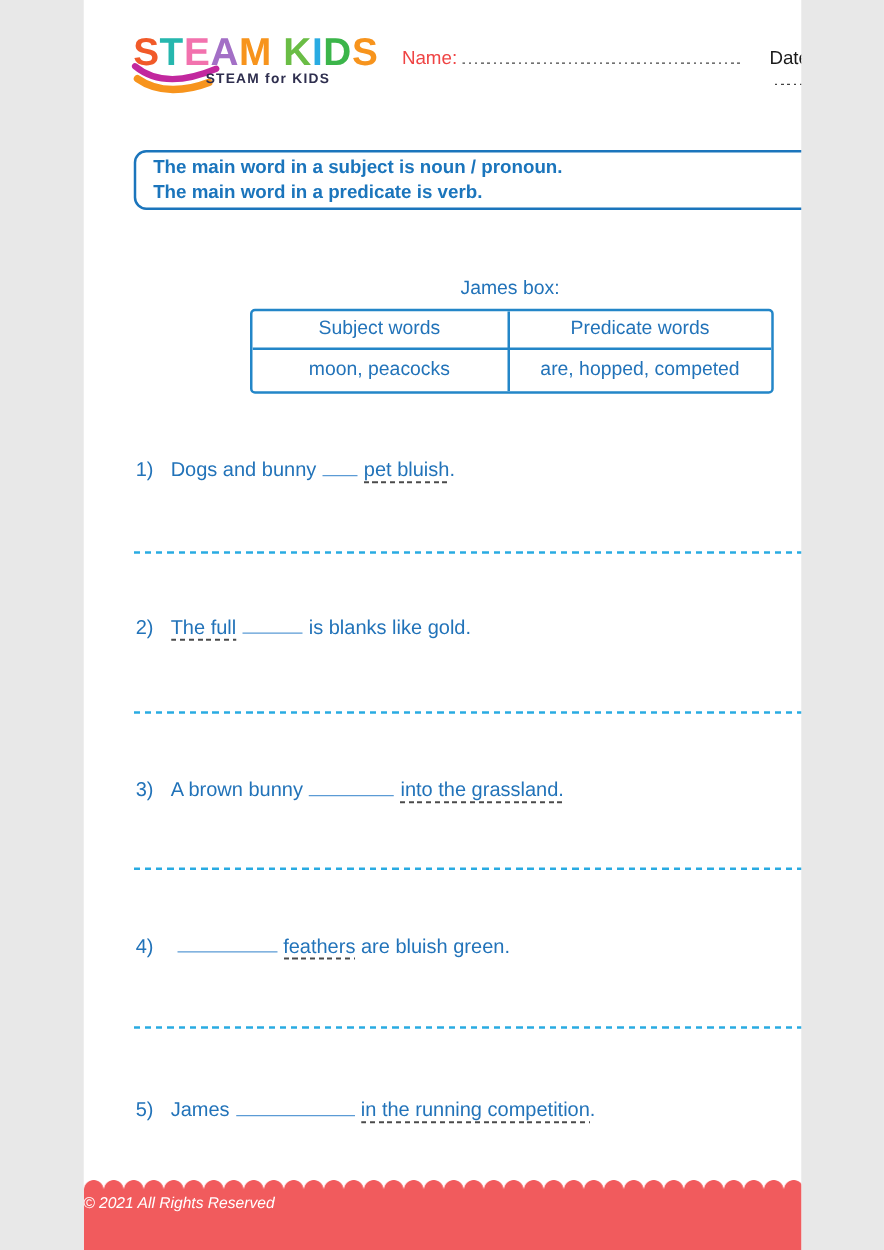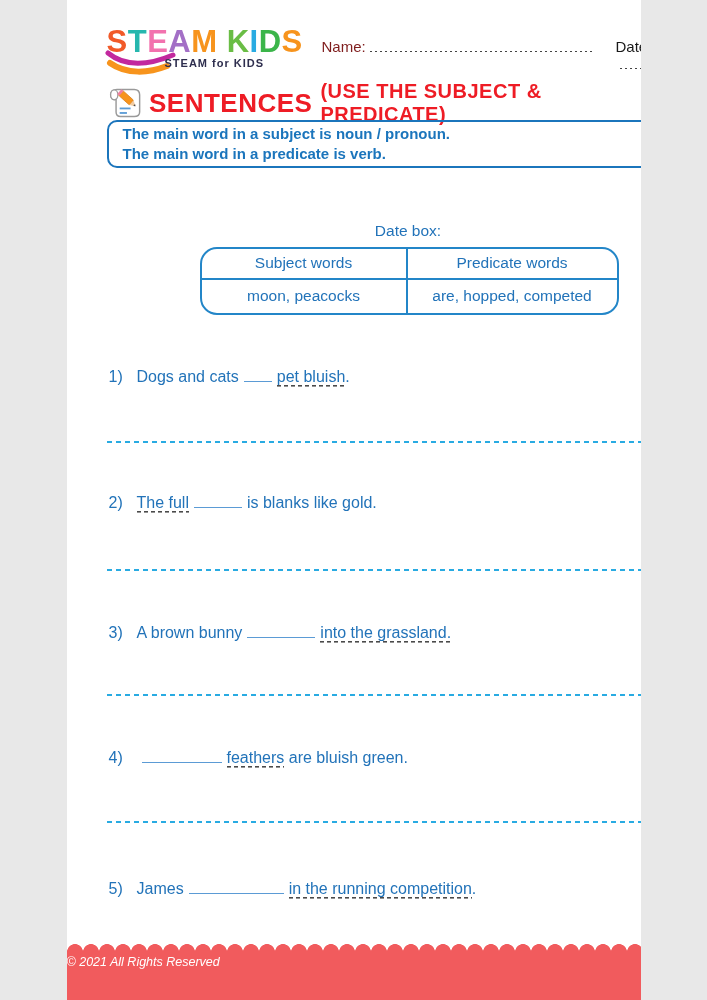--- a/index.html
+++ b/index.html
@@ -11,21 +11,21 @@
   
   .logo-letters{
     position:absolute;left:40px;top:26px;
     font-size:31px;font-weight:800;letter-spacing:0.5px;line-height:1;
   }
   .logo-swoosh{position:absolute;left:38px;top:50px;}
   .logo-tagline{
     position:absolute;left:98px;top:57px;
     font-size:11px;font-weight:bold;color:#2e2e4e;letter-spacing:1px;
   }
-  .name-field{position:absolute;left:255px;top:38px;font-size:15px;color:#7f1d1d;}
+  .name-field{position:absolute;left:255px;top:38px;font-size:15px;color:#ef4444;}
   .date-field{position:absolute;left:549px;top:38px;font-size:15px;color:#1a1a1a;}
   .dotline{
     display:inline-block;height:12px;vertical-align:baseline;margin-left:4px;
     background-image:repeating-linear-gradient(90deg,#444 0 2px,transparent 2px 5px);
     background-size:100% 1.5px;background-position:0 100%;background-repeat:no-repeat;
   }
   .name-line{width:224px;}
   .date-line{width:76px;}
   
   .title-row{position:absolute;left:40px;top:80px;display:flex;align-items:center;gap:8px;}
@@ -42,21 +42,21 @@
     position:absolute;left:40px;top:167px;width:625px;
     color:#1b75bc;font-weight:bold;font-size:15.5px;line-height:21px;
   }
   
   .help-label{
     position:absolute;left:133px;top:222px;width:417px;text-align:center;
     color:#2273b9;font-size:15.5px;
   }
   .help-table{
     position:absolute;left:133px;top:247px;width:415px;
-    border:2px solid #2386c8;border-radius:17px;overflow:hidden;
+    border:2px solid #2386c8;border-radius:4px;overflow:hidden;
     display:grid;grid-template-columns:206px 1fr;
     color:#2273b9;font-size:15.5px;text-align:center;
   }
   .help-cell{padding:5px 4px 6px 4px;}
   .help-cell.col0{border-right:2px solid #2386c8;}
   .help-cell.row0{border-bottom:2px solid #2386c8;}
   .help-cell.row1{padding:7px 4px 8px 4px;}
   
   .question{
     position:absolute;left:42px;width:630px;
@@ -99,36 +99,20 @@
   </svg>
   <div class="logo-tagline">STEAM for KIDS</div>
 
   <div class="name-field">
     <span>Name:</span><span class="dotline name-line"></span>
   </div>
   <div class="date-field">
     <span>Date:</span><span class="dotline date-line"></span>
   </div>
 
-  <div class="title-row">
-    <svg width="38" height="36" viewBox="0 0 38 36">
-      <path d="M11 3 q-7 0 -7 6 q0 6 6 5 l0 14 q0 5 5 5 l15 0 q6 0 6 -5 l0 -19 q0 -6 -6 -6 z" fill="#ffffff" stroke="#9a9a9a" stroke-width="1.6"></path>
-      <ellipse cx="8" cy="9" rx="4" ry="5.5" fill="#ffffff" stroke="#9a9a9a" stroke-width="1.4"></ellipse>
-      <line x1="14" y1="24" x2="26" y2="24" stroke="#5b9bd5" stroke-width="2"></line>
-      <line x1="14" y1="29" x2="22" y2="29" stroke="#5b9bd5" stroke-width="2"></line>
-      <g transform="rotate(42 14 20)">
-        <rect x="6" y="6" width="16" height="7" rx="1" fill="#F7941D" stroke="#d97a10" stroke-width="0.8"></rect>
-        <polygon points="22,6 28,9.5 22,13" fill="#f2cba0"></polygon>
-        <polygon points="26,8 28,9.5 26,11" fill="#4a4a4a"></polygon>
-        <rect x="4" y="6" width="3" height="7" fill="#ee7fa0"></rect>
-      </g>
-    </svg>
-    <span class="title-main">SENTENCES</span>
-    <span class="title-sub">(USE THE SUBJECT &amp; PREDICATE)</span>
-  </div>
 
   <svg class="book-icon" width="58" height="66" viewBox="0 0 58 66">
     <g transform="rotate(-48 44 52)">
       <rect x="32" y="48" width="26" height="9" rx="1.5" fill="#1C9E8E"></rect>
       <polygon points="58,48 65,52.5 58,57" fill="#F2CBA0"></polygon>
       <polygon points="63,51 65,52.5 63,54" fill="#444444"></polygon>
     </g>
     <path d="M29 8 q2 -6 6 -8" stroke="#7a4a21" stroke-width="2" fill="none"></path>
     <path d="M31 6 q7 -6 12 -1 q-6 5 -12 1" fill="#5BBA47"></path>
     <circle cx="28" cy="16" r="10" fill="#DD3B2F"></circle>
@@ -138,30 +122,30 @@
     <text x="12" y="43" font-family="Liberation Sans, sans-serif" font-size="17" font-weight="bold" fill="#DD3B2F">A</text>
     <text x="32" y="43" font-family="Liberation Sans, sans-serif" font-size="17" font-weight="bold" fill="#2B78C2">B</text>
   </svg>
 
   <div class="rule-box">
     <div>The main word in a subject is noun / pronoun.</div>
     <div>The main word in a predicate is verb.</div>
   </div>
 
 
-  <div class="help-label">Date box:</div>
+  <div class="help-label">James box:</div>
   <div class="help-table" id="help-table">
       <div class="help-cell row0 col0">Subject words</div>
       <div class="help-cell row0 col1">Predicate words</div>
       <div class="help-cell row1 col0">moon, peacocks</div>
       <div class="help-cell row1 col1">are, hopped, competed</div>
     </div>
 
   <div id="questions">
-      <div class="question" style="top: 366px;"><span class="qnum">1)</span><span class="plain">Dogs and cats</span><span class="blank" style="width: 28px;"></span><span class="dashed">pet bluish</span><span class="plain">.</span></div>
+      <div class="question" style="top: 366px;"><span class="qnum">1)</span><span class="plain">Dogs and bunny</span><span class="blank" style="width: 28px;"></span><span class="dashed">pet bluish</span><span class="plain">.</span></div>
       <div class="question" style="top: 492px;"><span class="qnum">2)</span><span class="dashed">The full</span><span class="blank" style="width: 48px;"></span><span class="plain">is blanks like gold.</span></div>
       <div class="question" style="top: 622px;"><span class="qnum">3)</span><span class="plain">A brown bunny</span><span class="blank" style="width: 68px;"></span><span class="dashed">into the grassland.</span></div>
       <div class="question" style="top: 747px;"><span class="qnum">4)</span><span class="blank" style="width: 80px;"></span><span class="dashed">feathers</span><span class="plain"> are bluish green.</span></div>
       <div class="question" style="top: 878px;"><span class="qnum">5)</span><span class="plain">James</span><span class="blank" style="width: 95px;"></span><span class="dashed">in the running competition</span><span class="plain">.</span></div>
       <div class="separator" style="top: 441px;"></div>
       <div class="separator" style="top: 569px;"></div>
       <div class="separator" style="top: 694px;"></div>
       <div class="separator" style="top: 821px;"></div>
     </div>
 

